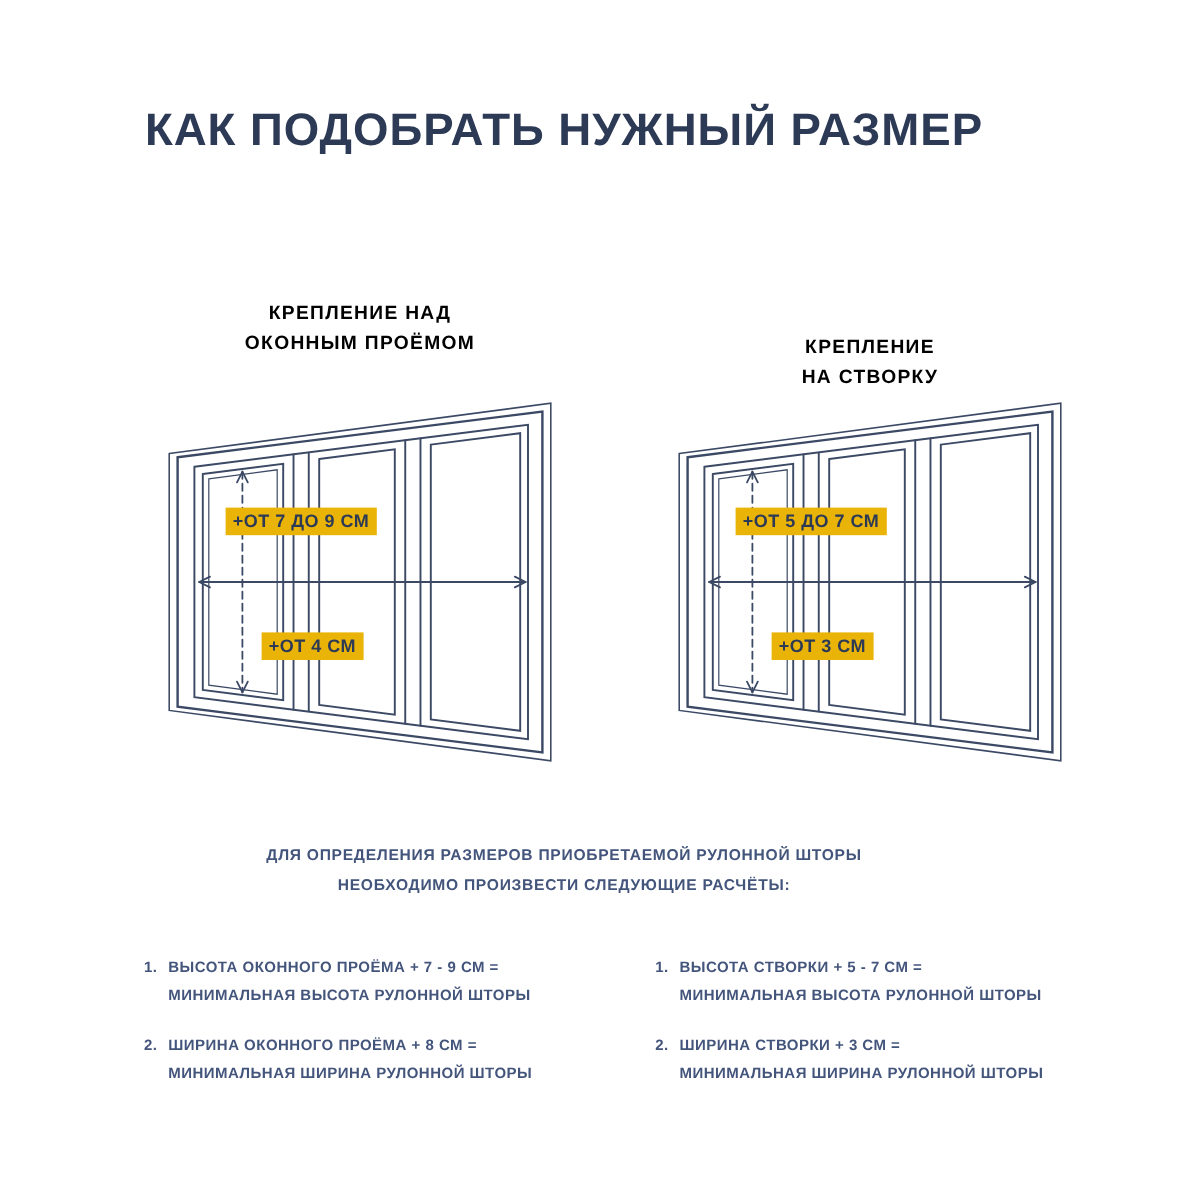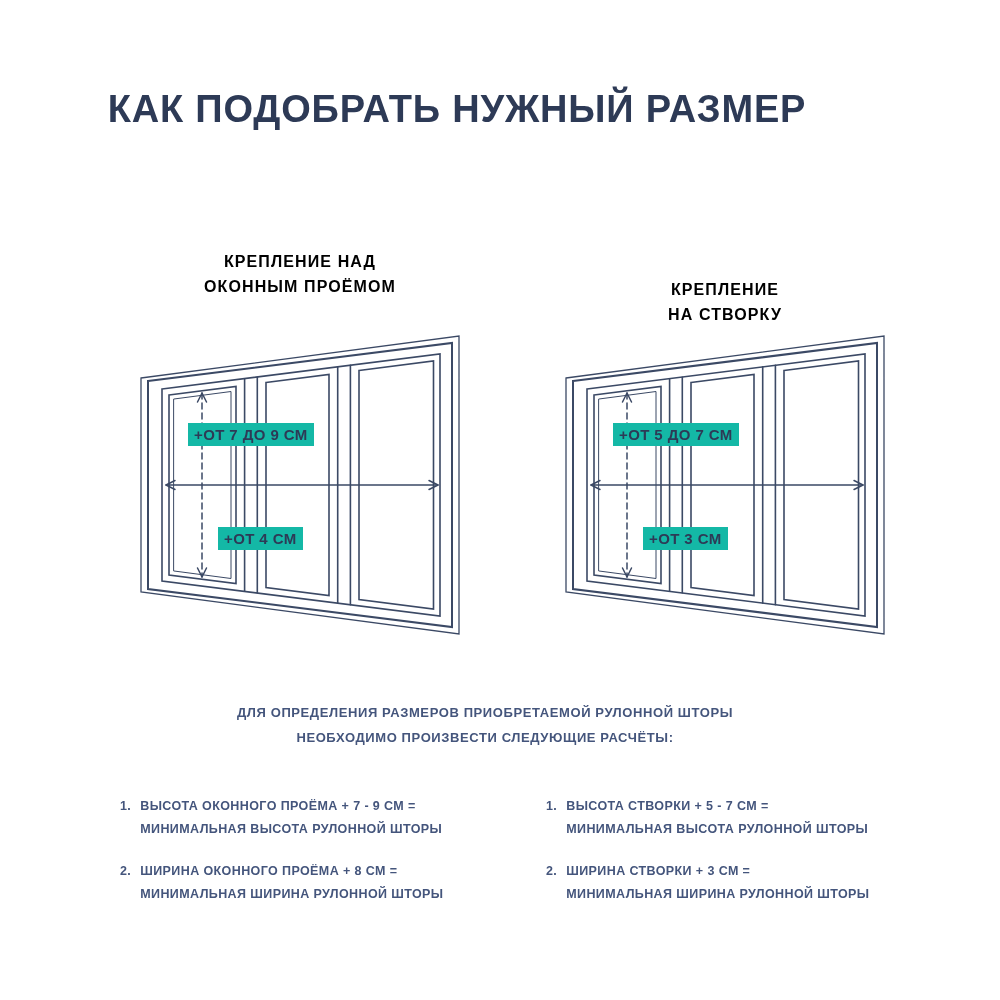--- a/index.html
+++ b/index.html
@@ -7,20 +7,21 @@
     padding: 0;
     background: #ffffff;
     font-family: "Liberation Sans", sans-serif;
   }
   .page {
     position: relative;
     width: 914px;
     height: 1000px;
     background: #ffffff;
     overflow: hidden;
+    padding-left: 26px;
   }
   .page-title {
     position: absolute;
     top: 84px;
     left: 0;
     width: 100%;
     text-align: center;
     font-size: 38px;
     font-weight: bold;
     color: #2d3a56;
@@ -47,21 +48,21 @@
     top: 335px;
     width: 320px;
     height: 310px;
   }
   .window-wrap.left  { left: 140px; }
   .window-wrap.right { left: 565px; }
   .window-wrap svg { display: block; }
 
   .measure-label {
     position: absolute;
-    background: #14b8a6;
+    background: #eab308;
     color: #2d3a56;
     font-size: 15px;
     font-weight: bold;
     letter-spacing: 0.4px;
     padding: 3px 6px;
     white-space: nowrap;
   }
   .measure-label.height { left: 48px; top: 88px; }
   .measure-label.width  { left: 78px; top: 192px; }
 
@@ -71,21 +72,20 @@
     position: absolute;
     top: 700px;
     left: 0;
     width: 100%;
     text-align: center;
     font-size: 13px;
     font-weight: bold;
     color: #44557c;
     letter-spacing: 0.6px;
     line-height: 1.95;
-    margin-left: 28px;
   }
   .calc-list {
     position: absolute;
     top: 795px;
     width: 360px;
   }
   .calc-list.left  { left: 120px; }
   .calc-list.right { left: 546px; }
   .calc-item {
     display: flex;

